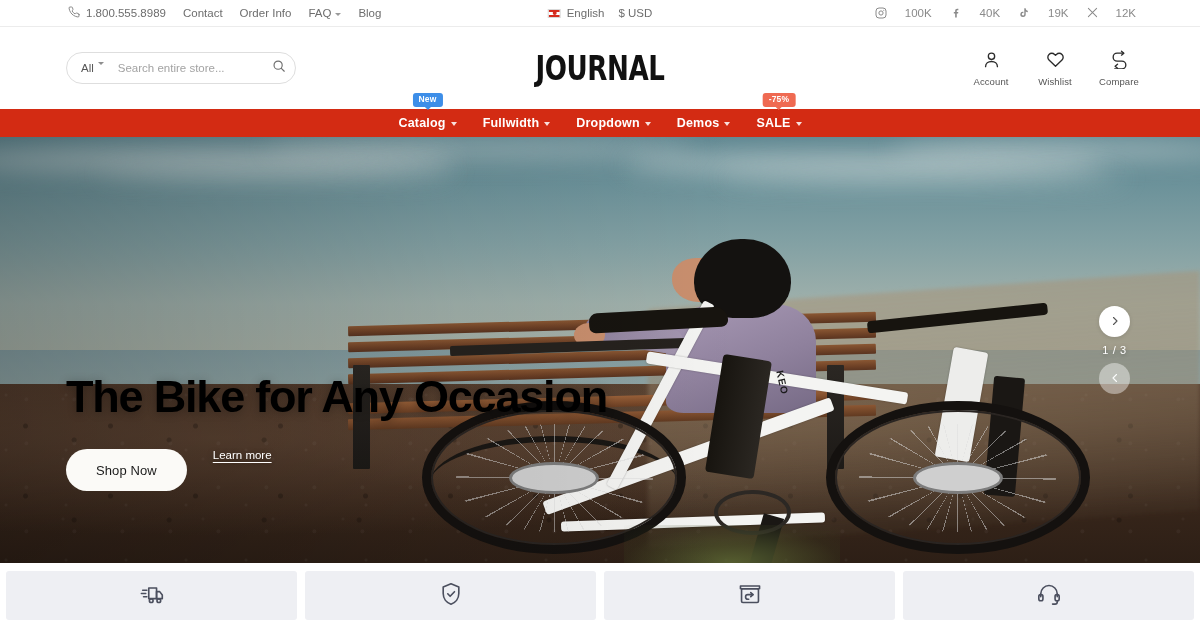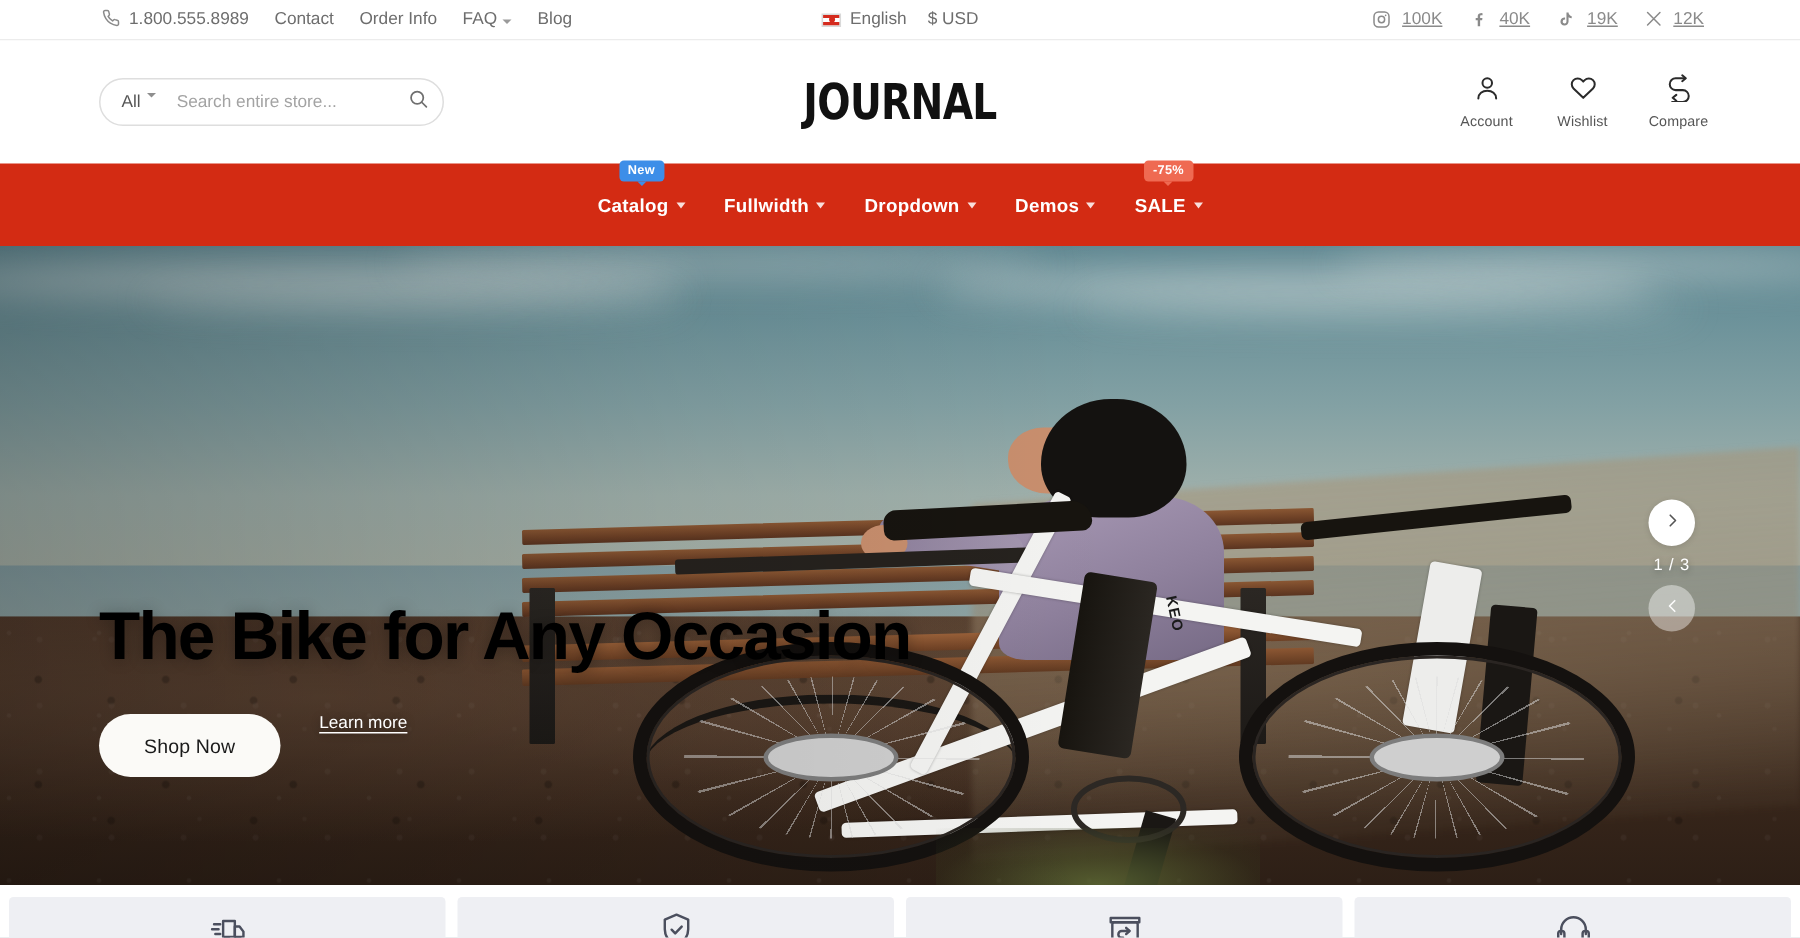--- a/index.html
+++ b/index.html
@@ -52,21 +52,21 @@
     background: #d52b1e;
     border-radius: 50%;
   }
 
   .topbar-right {
     margin-left: auto;
     display: flex;
     align-items: center;
     gap: 18px;
   }
-  .social { display: flex; gap: 8px; color: #8a8a8a; text-decoration: underline; }
+  .social { display: flex; gap: 18px; color: #8a8a8a; }
   .social svg { display: block; }
 
   
   .header {
     height: 82px;
     display: flex;
     align-items: center;
     padding: 0 60px 0 66px;
     position: relative;
     background: #fff;
@@ -143,21 +143,21 @@
     font-size: 11.5px;
     color: #333;
     cursor: pointer;
     margin-left: 8px;
     white-space: nowrap;
   }
 
   
   .navbar {
     background: #d32b13;
-    height: 55px;
+    height: 28px;
     display: flex;
     align-items: center;
     justify-content: center;
     gap: 26px;
     position: relative;
   }
   .nav-item {
     position: relative;
     color: #fff;
     font-size: 12.5px;

